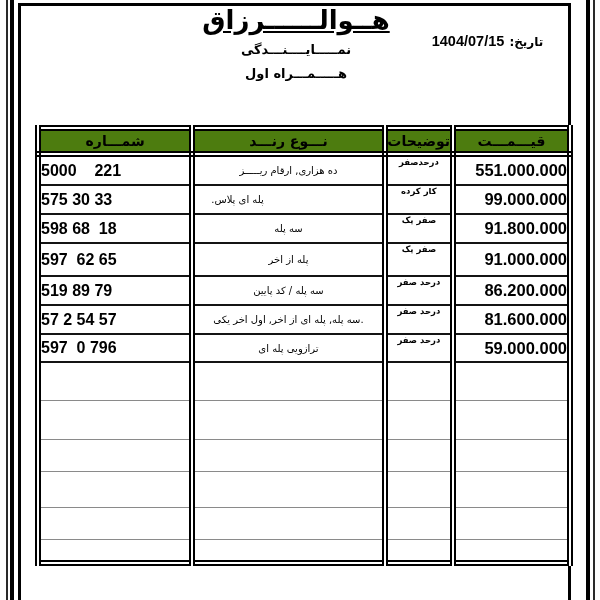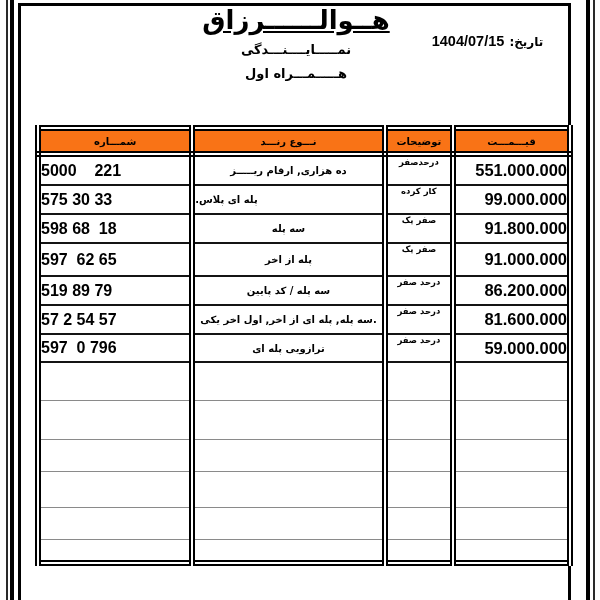--- a/index.html
+++ b/index.html
@@ -42,39 +42,39 @@
   table.price-table{
     border-collapse:collapse;table-layout:fixed;direction:rtl;
     width:538px;background:#fff;
   }
   table.price-table td,table.price-table th{
     border-left:6px double #000;border-right:6px double #000;
     box-sizing:border-box;overflow:hidden;padding:0;
   }
   table.price-table{border:6px double #000;}
   th{
-    font-size:10px;font-weight:bold;text-align:center;vertical-align:middle;
-    border-bottom:6px double #000 !important;height:26px;background:#f97316;
+    font-size:14px;font-weight:bold;text-align:center;vertical-align:middle;
+    border-bottom:6px double #000 !important;height:26px;background:#4d7c0f;
   }
   tr.code-row td{border-bottom:3px solid #000;height:36px;}
   tr.data-row td{border-bottom:2.5px solid #141414;}
   tr.empty-row td{border-bottom:1px solid #8a8a8a;}
   td.cell-number{
     direction:ltr;text-align:left;padding-left:4px;
     font-family:"Liberation Sans","DejaVu Sans",sans-serif;
     font-size:16px;font-weight:bold;white-space:pre;vertical-align:middle;
   }
   td.cell-code{
     text-align:center;font-size:15px;font-weight:bold;direction:rtl;vertical-align:middle;
   }
   td.cell-round{
-    font-size:10px;font-weight:bold;text-align:center;vertical-align:middle;direction:rtl;
+    font-size:10px;font-weight:normal;text-align:center;vertical-align:middle;direction:rtl;
     padding:0 4px;
   }
-  td.cell-round.left-align{text-align:left;}
+  td.cell-round.left-align{text-align:left;padding-left:16px;}
   td.cell-notes{
     font-size:8.5px;font-weight:bold;text-align:center;vertical-align:top;
     padding-top:4px;direction:rtl;
   }
   td.cell-price{
     direction:ltr;text-align:right;padding-right:6px;
     font-family:"Liberation Sans","DejaVu Sans",sans-serif;
     font-size:16.5px;font-weight:bold;vertical-align:middle;
   }
 </style>

